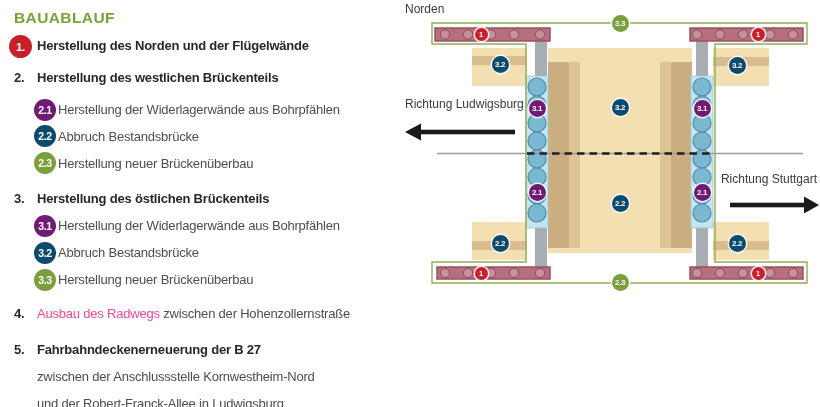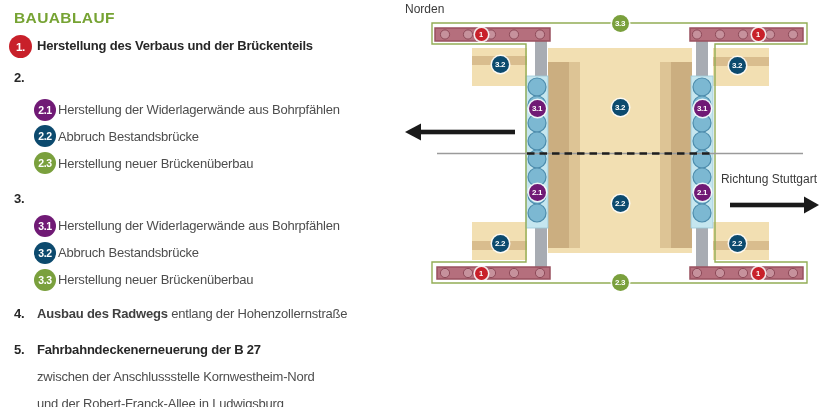--- a/index.html
+++ b/index.html
@@ -8,21 +8,21 @@
     font-family:"Liberation Sans", sans-serif;
   }
   
   .list{position:absolute;left:0;top:8px;width:400px;height:407px;}
   .title{
     position:absolute;left:14px;top:1px;margin:0;
     font-size:15.5px;font-weight:bold;color:#76a333;letter-spacing:.4px;
   }
   .txt{position:absolute;font-size:13px;color:#4d4d4d;letter-spacing:-.2px;white-space:nowrap;}
   .txt.bold{font-weight:bold;color:#272727;}
-  .bold{font-weight:bold;color:#404040;}
+  .bold{font-weight:normal;color:#ec4899;}
   .sub-inline{font-weight:normal;color:#4d4d4d;}
   .lbadge{
     position:absolute;width:22px;height:22px;border-radius:50%;
     color:#fff;font-size:10.5px;font-weight:bold;letter-spacing:-.3px;
     display:flex;align-items:center;justify-content:center;
   }
   .lbadge.big{width:23px;height:23px;font-size:11.5px;}
   .red{background:#c8202a;} .blue{background:#701a75;}
   .orange{background:#0c4a6e;} .green{background:#7aa03d;}
   
@@ -39,48 +39,50 @@
 </style>
 </head>
 <body>
 
 <div class="page">
 
   <section class="list">
     <h1 class="title">BAUABLAUF</h1>
 
     <div class="lbadge red big" style="left:9px;top:27px">1.</div>
-    <div class="txt bold" style="left:37px;top:30px">Herstellung des Verbaus und der Brückenteils</div>
+    <div class="txt bold" style="left:37px;top:30px">Herstellung des Norden und der Flügelwände</div>
 
     <div class="txt bold" style="left:14px;top:62px">2.</div>
+    <div class="txt bold" style="left:37px;top:62px">Herstellung des westlichen Brückenteils</div>
 
     <div class="lbadge blue" style="left:34px;top:91px">2.1</div>
     <div class="txt" style="left:58px;top:94px">Herstellung der Widerlagerwände aus Bohrpfählen</div>
 
     <div class="lbadge orange" style="left:34px;top:117px">2.2</div>
     <div class="txt" style="left:58px;top:121px">Abbruch Bestandsbrücke</div>
 
     <div class="lbadge green" style="left:34px;top:144px">2.3</div>
     <div class="txt" style="left:58px;top:148px">Herstellung neuer Brückenüberbau</div>
 
     <div class="txt bold" style="left:14px;top:183px">3.</div>
+    <div class="txt bold" style="left:37px;top:183px">Herstellung des östlichen Brückenteils</div>
 
     <div class="lbadge blue" style="left:34px;top:207px">3.1</div>
     <div class="txt" style="left:58px;top:210px">Herstellung der Widerlagerwände aus Bohrpfählen</div>
 
     <div class="lbadge orange" style="left:34px;top:234px">3.2</div>
     <div class="txt" style="left:58px;top:237px">Abbruch Bestandsbrücke</div>
 
     <div class="lbadge green" style="left:34px;top:261px">3.3</div>
     <div class="txt" style="left:58px;top:264px">Herstellung neuer Brückenüberbau</div>
 
     <div class="txt bold" style="left:14px;top:298px">4.</div>
     <div class="txt" style="left:37px;top:298px">
       <span class="bold">Ausbau des Radwegs</span>
-      <span class="sub-inline">entlang der Hohenzollernstraße</span>
+      <span class="sub-inline">zwischen der Hohenzollernstraße</span>
     </div>
 
     <div class="txt bold" style="left:14px;top:334px">5.</div>
     <div class="txt bold" style="left:37px;top:334px">Fahrbahndeckenerneuerung der B 27</div>
     <div class="txt" style="left:37px;top:361px">zwischen der Anschlussstelle Kornwestheim-Nord</div>
     <div class="txt" style="left:37px;top:388px">und der Robert-Franck-Allee in Ludwigsburg</div>
   </section>
 
   <section class="diagram">
     <svg width="420" height="310" viewBox="0 0 420 310">
@@ -173,20 +175,21 @@
         <polygon points="5,132 21,123.5 21,140.5"></polygon>
         <rect x="21" y="129.7" width="94" height="4.6"></rect>
       </g>
       <g fill="#1a1a1a">
         <rect x="330" y="202.7" width="74" height="4.6"></rect>
         <polygon points="404,196.5 404,213.5 419,205"></polygon>
       </g>
     </svg>
 
     <div class="dlabel" style="left:5px;top:2px">Norden</div>
+    <div class="dlabel" style="left:5px;top:97px">Richtung Ludwigsburg</div>
     <div class="dlabel" style="right:3px;top:172px">Richtung Stuttgart</div>
 
     <div class="dbadge green" style="left:211.5px;top:14.5px">3.3</div>
     <div class="dbadge green" style="left:211.5px;top:273.5px">2.3</div>
 
     <div class="dbadge small red" style="left:74.5px;top:28px">1</div>
     <div class="dbadge small red" style="left:351.5px;top:28px">1</div>
     <div class="dbadge small red" style="left:74.5px;top:266.5px">1</div>
     <div class="dbadge small red" style="left:351.5px;top:266.5px">1</div>
 

